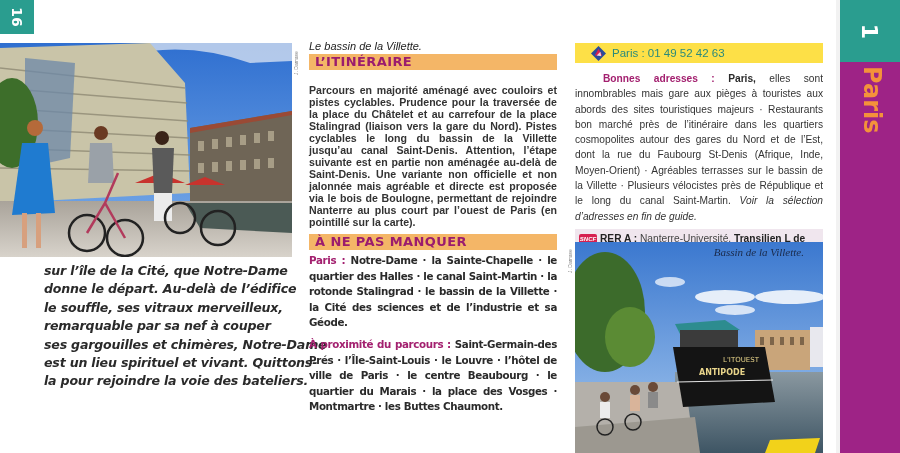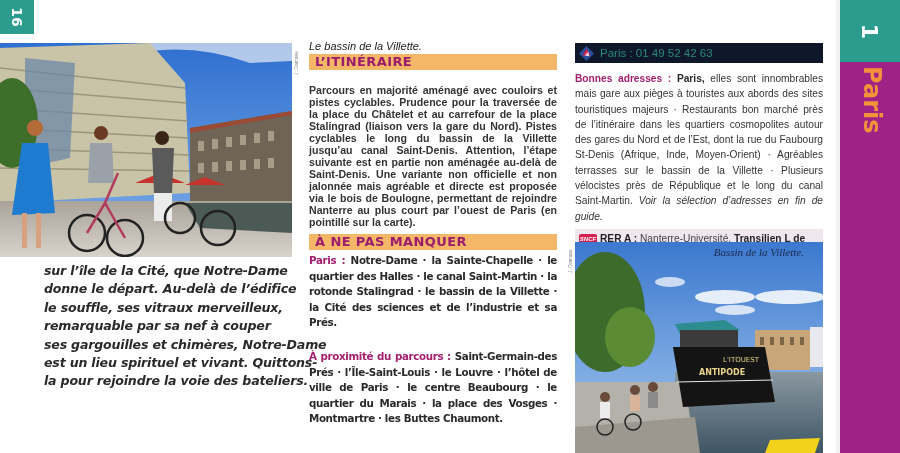--- a/index.html
+++ b/index.html
@@ -62,31 +62,31 @@
     font-size: 10.3px; line-height: 15.6px; text-align: justify; color: #2a2a2a;
     font-weight: bold; font-family: "DejaVu Sans", sans-serif;
     letter-spacing: -0.35px; margin-top: 3px;
   }
   .magenta { color: #a3206f; }
   .gap { height: 6px; }
 
   
   .col-right { left: 575px; top: 43px; width: 248px; }
   .phone-bar {
-    background: #0f172a; height: 20px; display: flex; align-items: center;
-    padding-left: 4px; color: #2a8a7c; font-size: 11.5px;
+    background: #fde047; height: 20px; display: flex; align-items: center;
+    padding-left: 16px; color: #2a8a7c; font-size: 11.5px;
     font-family: "Liberation Sans", sans-serif;
   }
   .phone-bar .ico { width: 15px; height: 15px; margin-right: 6px; }
   .right-txt {
     margin-top: 8px; font-size: 10.2px; line-height: 15.3px; text-align: justify; color: #333;
     font-family: "Liberation Sans", sans-serif;
   }
   .right-txt b { color: #2a2a2a; }
-  .right-txt .bm { color: #a3206f; font-weight: bold; }
+  .right-txt .bm { color: #a3206f; font-weight: bold; margin-left: 28px; }
   .right-txt i { color: #333; }
   .rer-box {
     margin-top: 5px; background: #f0e6ee; padding: 3px 4px 4px 4px;
     font-size: 10.2px; line-height: 14px; color: #444;
     font-family: "Liberation Sans", sans-serif;
   }
   .rer-box b { color: #222; }
   .sncf {
     display: inline-block; width: 18px; height: 10px; background: #d6204f;
     color: #fff; font-size: 6px; font-weight: bold; text-align: center; line-height: 10px;
@@ -206,23 +206,23 @@
   <div>la pour rejoindre la voie des bateliers.</div>
 </div>
 
 <div class="abs col-mid">
   <div class="caption-it">Le bassin de la Villette.</div>
   <div class="sec-head">L’ITINÉRAIRE</div>
   <div class="body-txt">Parcours en majorité aménagé avec couloirs et pistes cyclables. Prudence pour la traversée de la place du Châtelet et au carrefour de la place Stalingrad (liaison vers la gare du Nord). Pistes cyclables le long du bassin de la Villette jusqu’au canal Saint-Denis. Attention, l’étape suivante est en partie non aménagée au-delà de Saint-Denis. Une variante non officielle et non jalonnée mais agréable et directe est proposée via le bois de Boulogne, permettant de rejoindre Nanterre au plus court par l’ouest de Paris (en pointillé sur la carte).</div>
   <div class="gap"></div>
   <div class="sec-head">À NE PAS MANQUER</div>
   <div class="body-bold">
-    <span class="magenta">Paris :</span><span> Notre-Dame · la Sainte-Chapelle · le quartier des Halles · le canal Saint-Martin · la rotonde Stalingrad · le bassin de la Villette · la Cité des sciences et de l’industrie et sa Prés.</span>
-  </div>
-  <div class="body-bold" style="margin-top:18px;">
+    <span class="magenta">Paris :</span><span> Notre-Dame · la Sainte-Chapelle · le quartier des Halles · le canal Saint-Martin · la rotonde Stalingrad · le bassin de la Villette · la Cité des sciences et de l’industrie et sa Géode.</span>
+  </div>
+  <div class="body-bold" style="margin-top:6px;">
     <span class="magenta">À proximité du parcours :</span><span> Saint-Germain-des Prés · l’Île-Saint-Louis · le Louvre · l’hôtel de ville de Paris · le centre Beaubourg · le quartier du Marais · la place des Vosges · Montmartre · les Buttes Chaumont.</span>
   </div>
 </div>
 
 <div class="abs col-right">
   <div class="phone-bar">
     <svg class="ico" viewBox="0 0 16 16">
       <path d="M8 0 L16 8 L8 16 L0 8Z" fill="#2b4c9a"></path>
       <path d="M4 10 L8 3 L12 10Z" fill="#d6204f"></path>
       <path d="M6 10 L10 6 L11 11Z" fill="#ffffff" opacity="0.8"></path>

